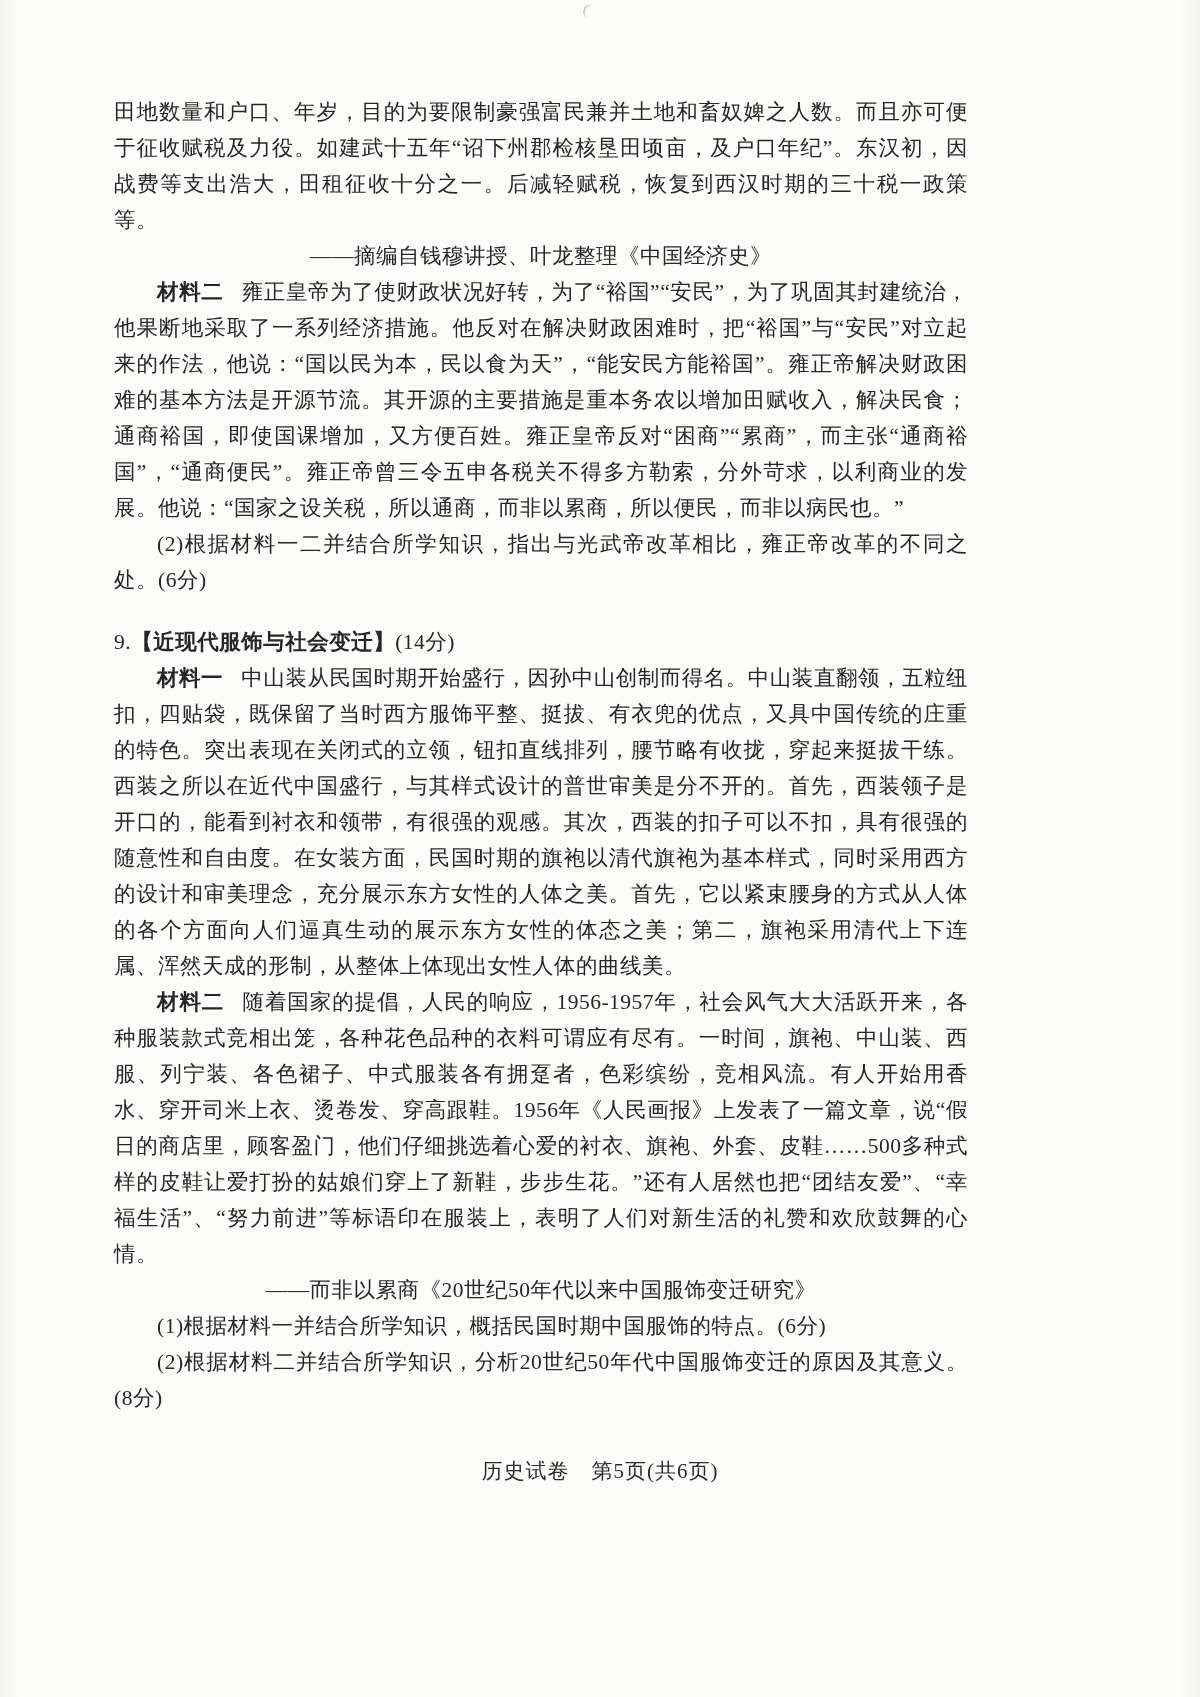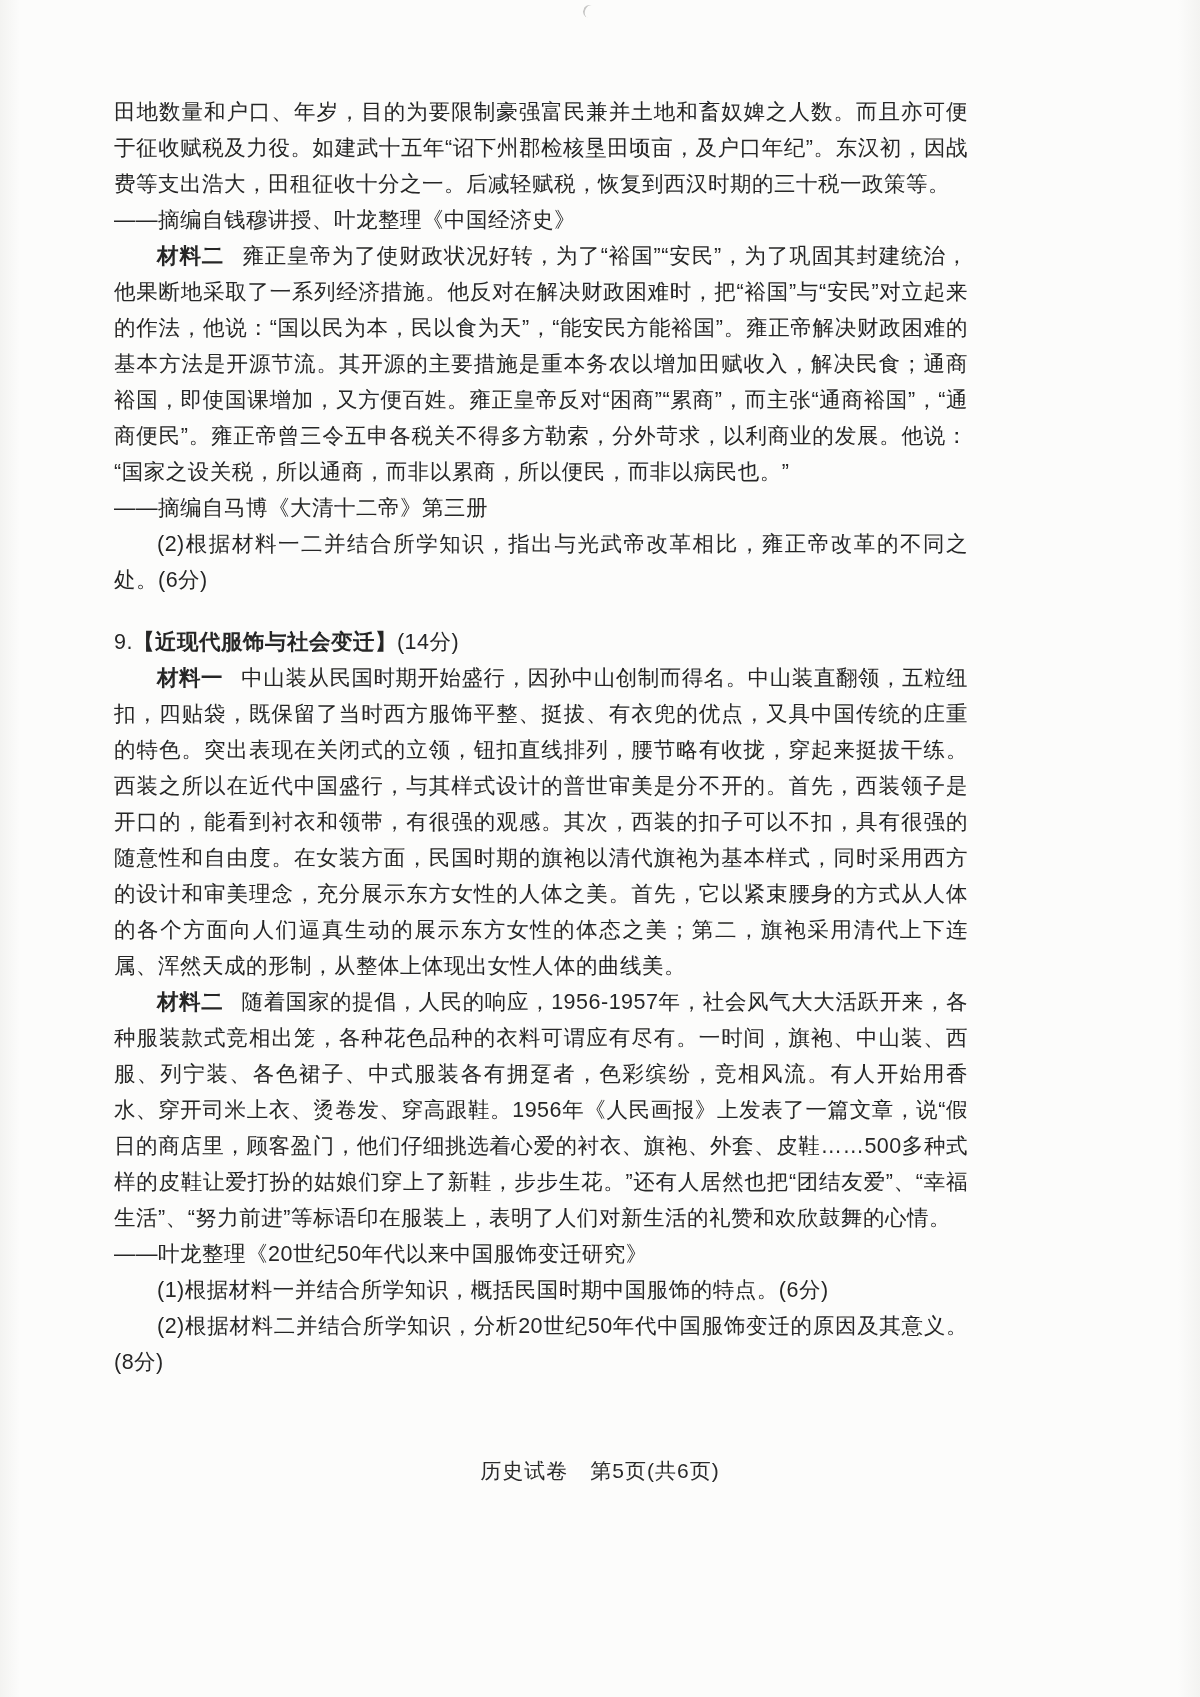--- a/index.html
+++ b/index.html
@@ -3,40 +3,40 @@
 <meta charset="utf-8">
 <style>
   * { margin: 0; padding: 0; box-sizing: border-box; }
   html, body { background: #e9e9e7; }
   .page {
     position: relative;
     width: 1200px;
     height: 1697px;
     margin: 0 auto;
     background: linear-gradient(90deg, #f3f3f1 0, #fcfcfb 20px, #fcfcfb 1178px, #f3f3f1 100%);
-    font-family: Liberation Sans, sans-serif;
+    font-family: Liberation Serif, serif;
     color: #262626;
     overflow: hidden;
   }
   .content {
     position: absolute;
     top: 94px;
     left: 114px;
     width: 854px;
   }
   .content p {
     font-size: 21.5px;
     line-height: 36px;
     letter-spacing: 0.5px;
     text-align: justify;
     text-justify: inter-ideograph;
   }
   p.body { text-indent: 0; }
   p.material, p.question { text-indent: 2em; }
-  p.attribution { text-align: left; text-indent: 0; }
+  p.attribution { text-align: center; text-indent: 0; }
   p.heading { margin-top: 26px; text-indent: 0; }
   .bold { font-weight: bold; margin-top: 46px; }
   p.material .label { font-weight: bold; margin-right: 0.85em; }
   .footer {
     position: absolute;
     bottom: 212px;
     left: 0;
     width: 100%;
     text-align: center;
     font-size: 21px;
@@ -56,23 +56,22 @@
 </style>
 </head>
 <body>
 
 <div class="page">
   <div class="artifact"></div>
   <div class="content">
       <p class="body">田地数量和户口、年岁，目的为要限制豪强富民兼并土地和畜奴婢之人数。而且亦可便于征收赋税及力役。如建武十五年“诏下州郡检核垦田顷亩，及户口年纪”。东汉初，因战费等支出浩大，田租征收十分之一。后减轻赋税，恢复到西汉时期的三十税一政策等。</p>
       <p class="attribution">——摘编自钱穆讲授、叶龙整理《中国经济史》</p>
       <p class="material"><span class="label">材料二</span><span>雍正皇帝为了使财政状况好转，为了“裕国”“安民”，为了巩固其封建统治，他果断地采取了一系列经济措施。他反对在解决财政困难时，把“裕国”与“安民”对立起来的作法，他说：“国以民为本，民以食为天”，“能安民方能裕国”。雍正帝解决财政困难的基本方法是开源节流。其开源的主要措施是重本务农以增加田赋收入，解决民食；通商裕国，即使国课增加，又方便百姓。雍正皇帝反对“困商”“累商”，而主张“通商裕国”，“通商便民”。雍正帝曾三令五申各税关不得多方勒索，分外苛求，以利商业的发展。他说：“国家之设关税，所以通商，而非以累商，所以便民，而非以病民也。”</span></p>
-      <p class="attribution">——摘编自马博《大清十二帝》第三册</p>
       <p class="question">(2)根据材料一二并结合所学知识，指出与光武帝改革相比，雍正帝改革的不同之处。(6分)</p>
       <p class="heading"><span>9.</span><span class="bold">【近现代服饰与社会变迁】</span><span>(14分)</span></p>
       <p class="material"><span class="label">材料一</span><span>中山装从民国时期开始盛行，因孙中山创制而得名。中山装直翻领，五粒纽扣，四贴袋，既保留了当时西方服饰平整、挺拔、有衣兜的优点，又具中国传统的庄重的特色。突出表现在关闭式的立领，钮扣直线排列，腰节略有收拢，穿起来挺拔干练。西装之所以在近代中国盛行，与其样式设计的普世审美是分不开的。首先，西装领子是开口的，能看到衬衣和领带，有很强的观感。其次，西装的扣子可以不扣，具有很强的随意性和自由度。在女装方面，民国时期的旗袍以清代旗袍为基本样式，同时采用西方的设计和审美理念，充分展示东方女性的人体之美。首先，它以紧束腰身的方式从人体的各个方面向人们逼真生动的展示东方女性的体态之美；第二，旗袍采用清代上下连属、浑然天成的形制，从整体上体现出女性人体的曲线美。</span></p>
       <p class="material"><span class="label">材料二</span><span>随着国家的提倡，人民的响应，1956-1957年，社会风气大大活跃开来，各种服装款式竞相出笼，各种花色品种的衣料可谓应有尽有。一时间，旗袍、中山装、西服、列宁装、各色裙子、中式服装各有拥趸者，色彩缤纷，竞相风流。有人开始用香水、穿开司米上衣、烫卷发、穿高跟鞋。1956年《人民画报》上发表了一篇文章，说“假日的商店里，顾客盈门，他们仔细挑选着心爱的衬衣、旗袍、外套、皮鞋……500多种式样的皮鞋让爱打扮的姑娘们穿上了新鞋，步步生花。”还有人居然也把“团结友爱”、“幸福生活”、“努力前进”等标语印在服装上，表明了人们对新生活的礼赞和欢欣鼓舞的心情。</span></p>
-      <p class="attribution">——叶龙整理《20世纪50年代以来中国服饰变迁研究》</p>
+      <p class="attribution">——而非以累商《20世纪50年代以来中国服饰变迁研究》</p>
       <p class="question">(1)根据材料一并结合所学知识，概括民国时期中国服饰的特点。(6分)</p>
       <p class="question">(2)根据材料二并结合所学知识，分析20世纪50年代中国服饰变迁的原因及其意义。(8分)</p>
     </div>
   <div class="footer">历史试卷　第5页(共6页)</div>
 </div>
 
 </body></html>

